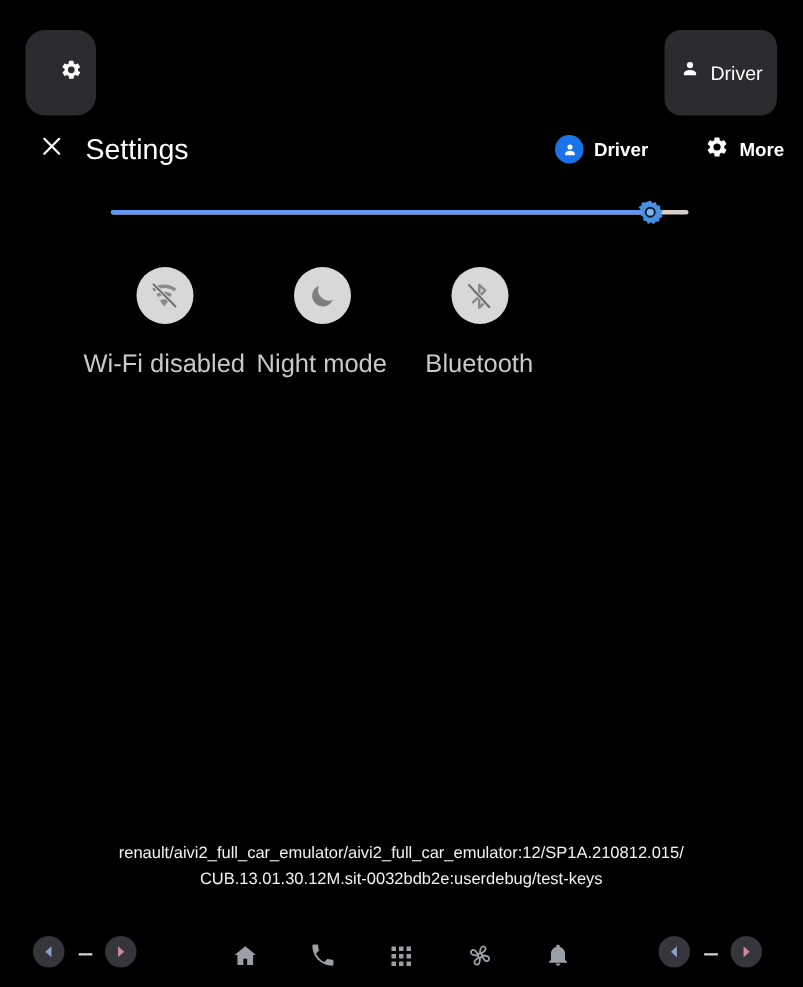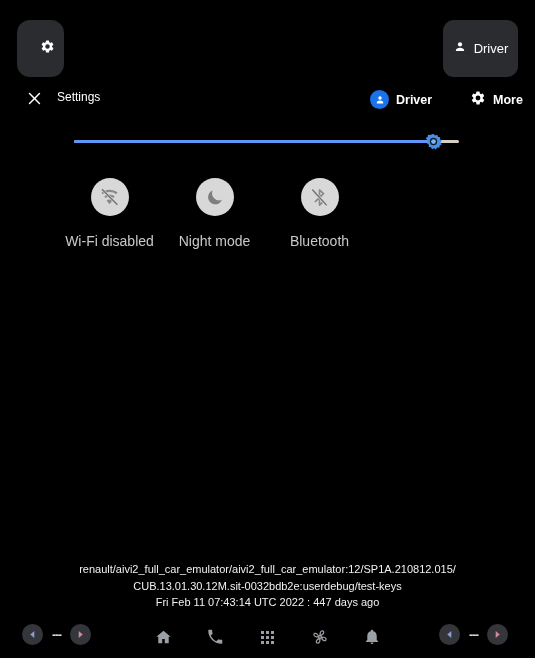--- a/index.html
+++ b/index.html
@@ -69,21 +69,21 @@
   }
   .close-btn {
     position: absolute;
     left: 22px; top: 9px;
     width: 24px; height: 24px;
     display: flex; align-items: center; justify-content: center;
   }
   .panel-title {
     position: absolute;
     left: 57px; top: 11px;
-    font-size: 12px;
+    font-size: 19px;
     color: #ffffff;
   }
   .header-action {
     position: absolute;
     top: 11px;
     display: flex;
     align-items: center;
     gap: 7px;
     font-size: 12.5px;
     color: #ffffff;
@@ -145,21 +145,21 @@
   .tile-circle {
     width: 38px; height: 38px;
     border-radius: 50%;
     background: #d8d8d8;
     display: flex;
     align-items: center;
     justify-content: center;
   }
   .tile-label {
     margin-top: 17px;
-    font-size: 14px;
+    font-size: 17px;
     color: #c9c9c9;
     white-space: nowrap;
   }
 
   
   .build-info {
     position: absolute;
     left: 0; top: 561px;
     width: 535px;
     text-align: center;
@@ -328,21 +328,20 @@
         <line x1="4.2" y1="3.4" x2="19.8" y2="20.4" stroke="#6e6e6e" stroke-width="1.5"></line>
       </svg>
     </span>
     <span class="tile-label">Bluetooth</span>
   </div>
 </div>
 
 <div class="build-info">
   <div>renault/aivi2_full_car_emulator/aivi2_full_car_emulator:12/SP1A.210812.015/</div>
   <div>CUB.13.01.30.12M.sit-0032bdb2e:userdebug/test-keys</div>
-  <div>Fri Feb 11 07:43:14 UTC 2022 : 447 days ago</div>
 </div>
 
 <div class="navbar">
 
   <div class="nav-cluster left">
     <span class="round-btn">
       <svg width="9" height="9" viewBox="0 0 10 10" fill="#8aa0cf">
           <path d="M7 1L2.5 5 7 9z"></path>
         </svg>
     </span>

